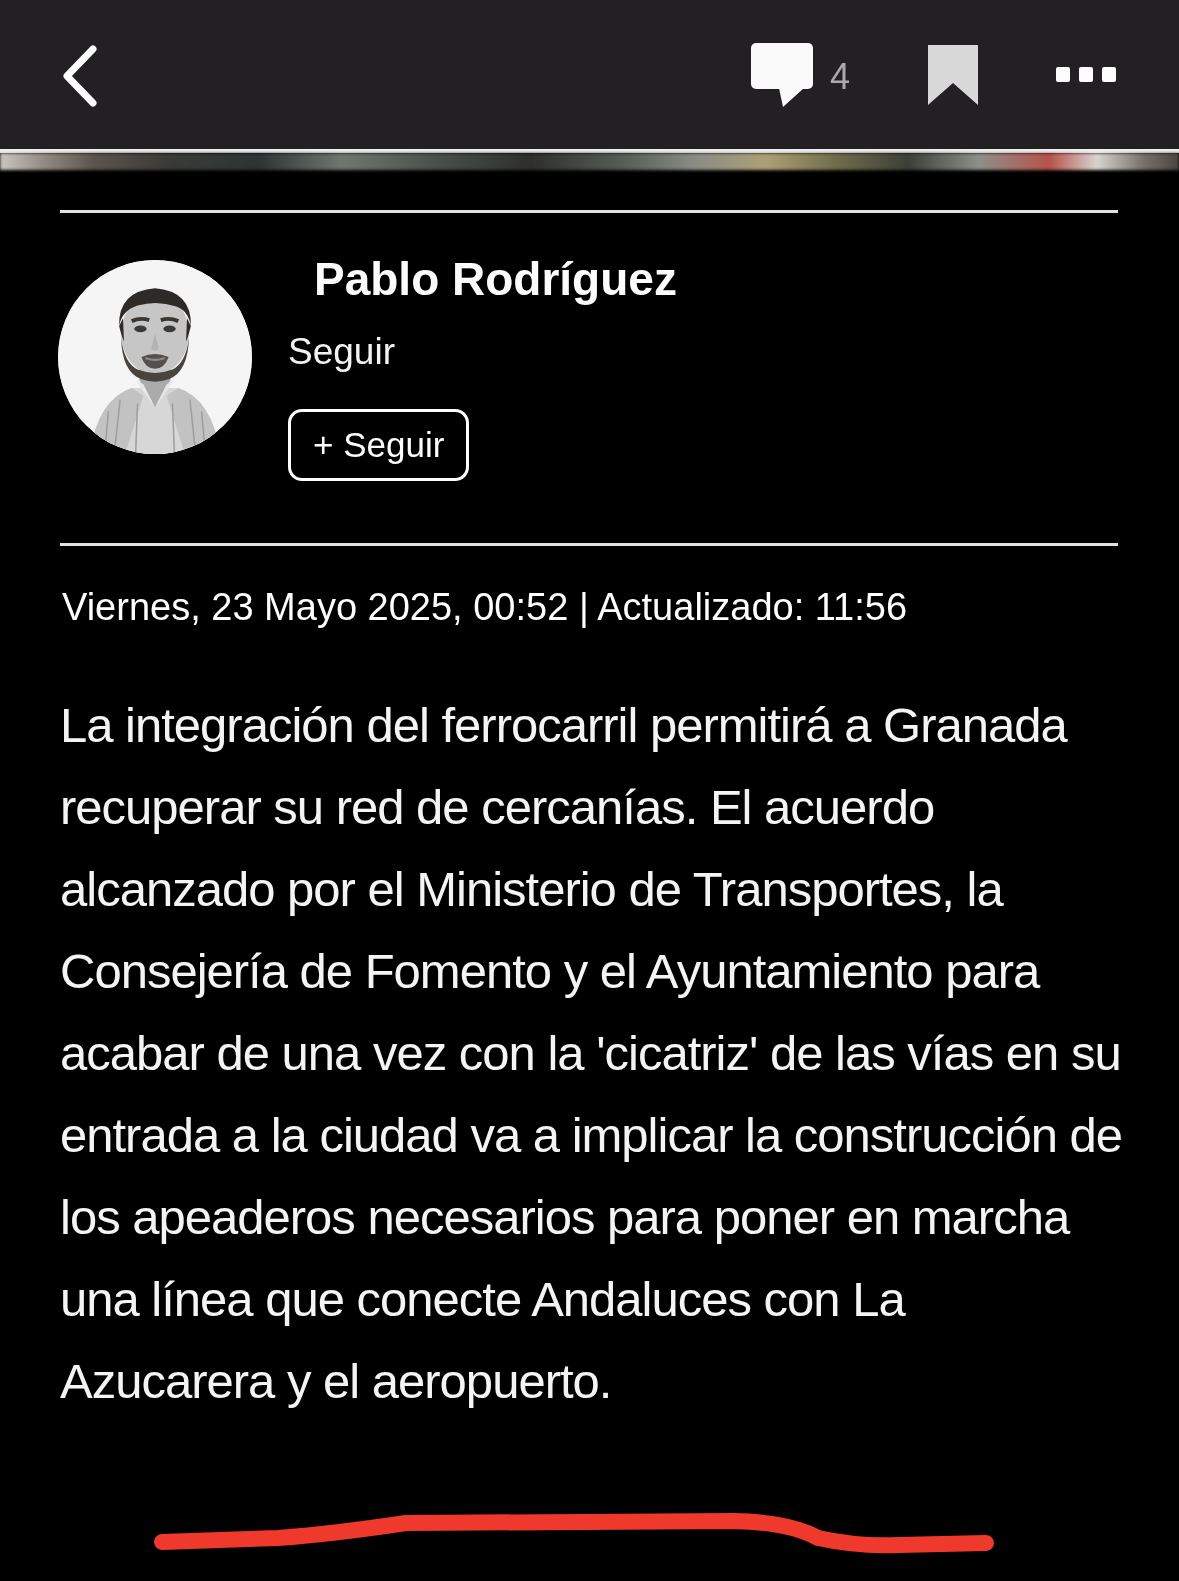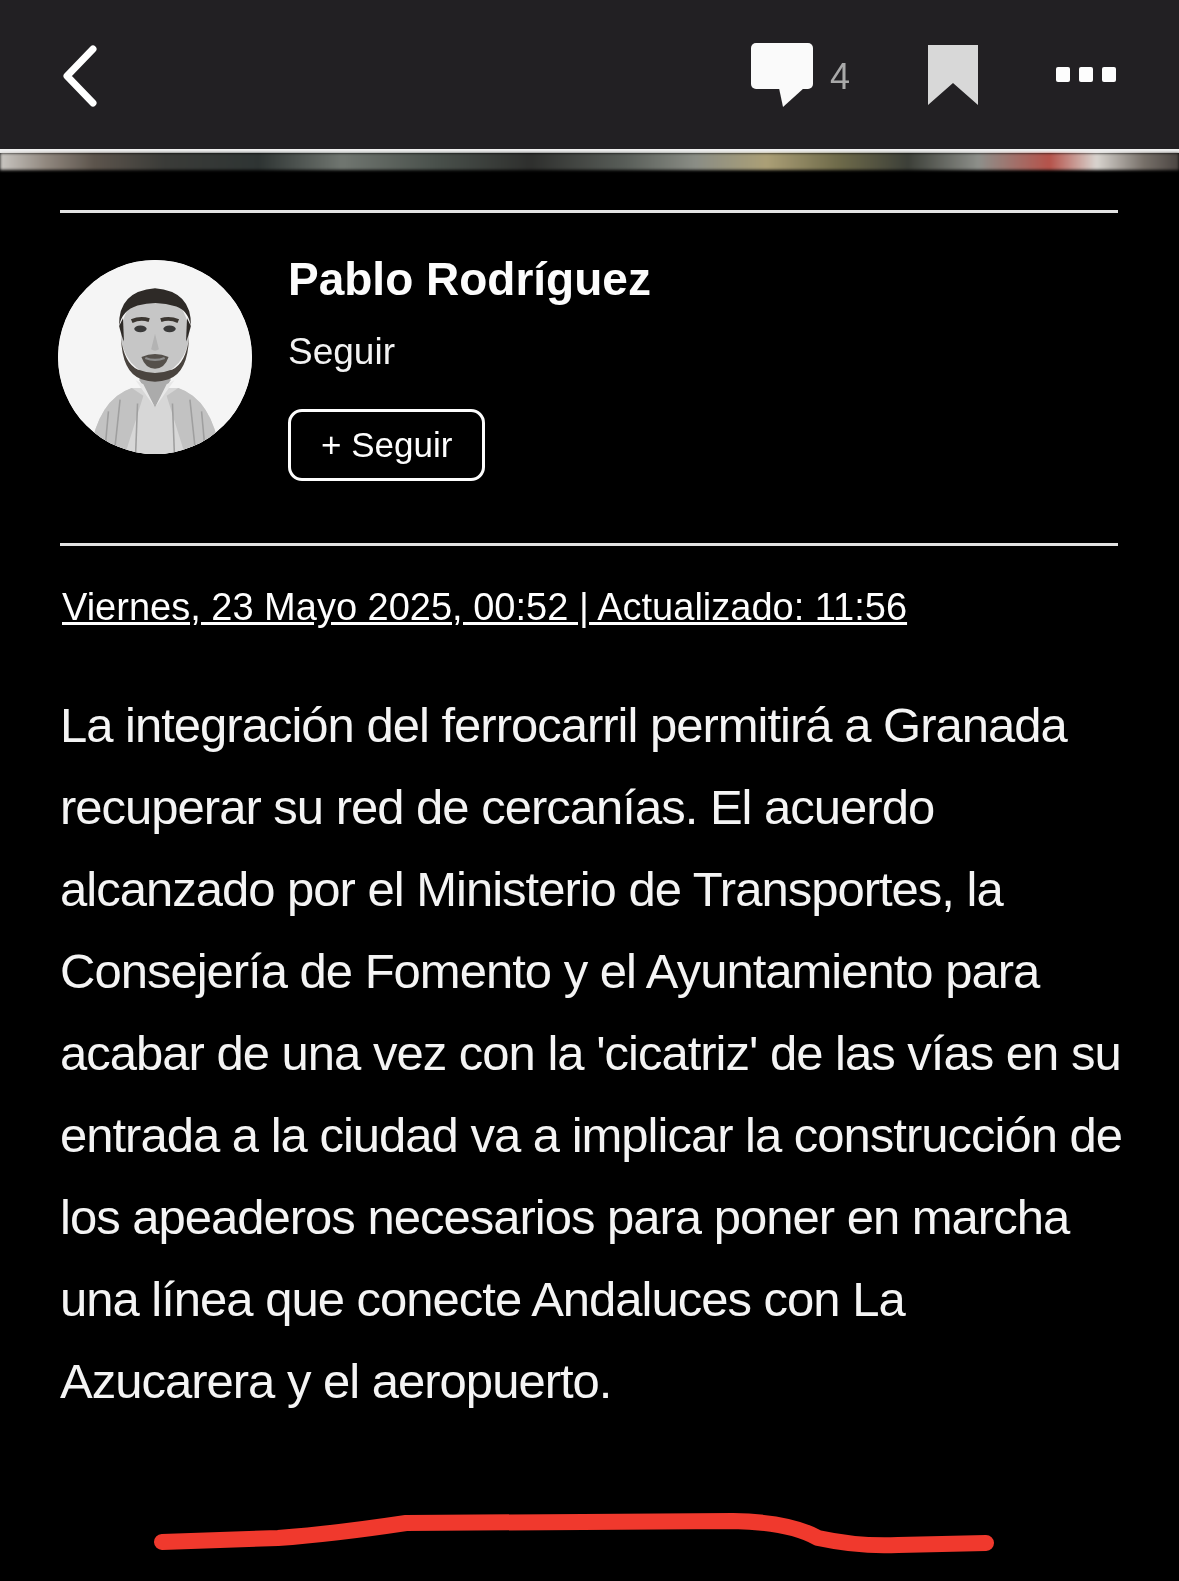--- a/index.html
+++ b/index.html
@@ -40,30 +40,30 @@
   .rule{position:absolute;left:60px;width:1058px;height:3px;background:#e2e2e2;border:none;margin:0;}
   .rule-1{top:210px;}
   .rule-2{top:543px;}
   
   .avatar{
     position:absolute;left:58px;top:260px;width:194px;height:194px;
     border-radius:50%;overflow:hidden;background:#f4f4f4;
   }
   .avatar svg{display:block;width:100%;height:100%;}
   .author-info{position:absolute;left:288px;top:252px;}
-  .author-name{font-size:46px;font-weight:bold;color:#fcfcfc;line-height:1.2;}
+  .author-name{font-size:46px;font-weight:bold;color:#fcfcfc;line-height:1.2;margin-left:26px;}
   .author-location{font-size:37px;color:#f2f2f2;margin-top:24px;}
   .follow-btn{
     margin-top:36px;display:inline-flex;align-items:center;
     background:transparent;border:3px solid #fdfdfd;border-radius:14px;
-    padding:13px 30px;color:#fdfdfd;font-size:35px;cursor:pointer;
+    padding:13px 22px;color:#fdfdfd;font-size:35px;cursor:pointer;
     font-family:"Liberation Sans",sans-serif;
   }
   
-  .dateline{position:absolute;left:62px;top:586px;font-size:38px;color:#fefefe;text-decoration:underline;}
+  .dateline{position:absolute;left:62px;top:586px;font-size:38px;color:#fefefe;}
   .lede{
     position:absolute;left:60px;top:684px;width:1062px;margin:0;
     font-family:Liberation Sans, sans-serif;font-stretch:condensed;
     font-size:49px;line-height:82px;letter-spacing:-1px;color:#f4f4f4;
   }
   .marker{position:absolute;left:148px;top:1496px;}
 </style>
 </head>
 <body>
 

